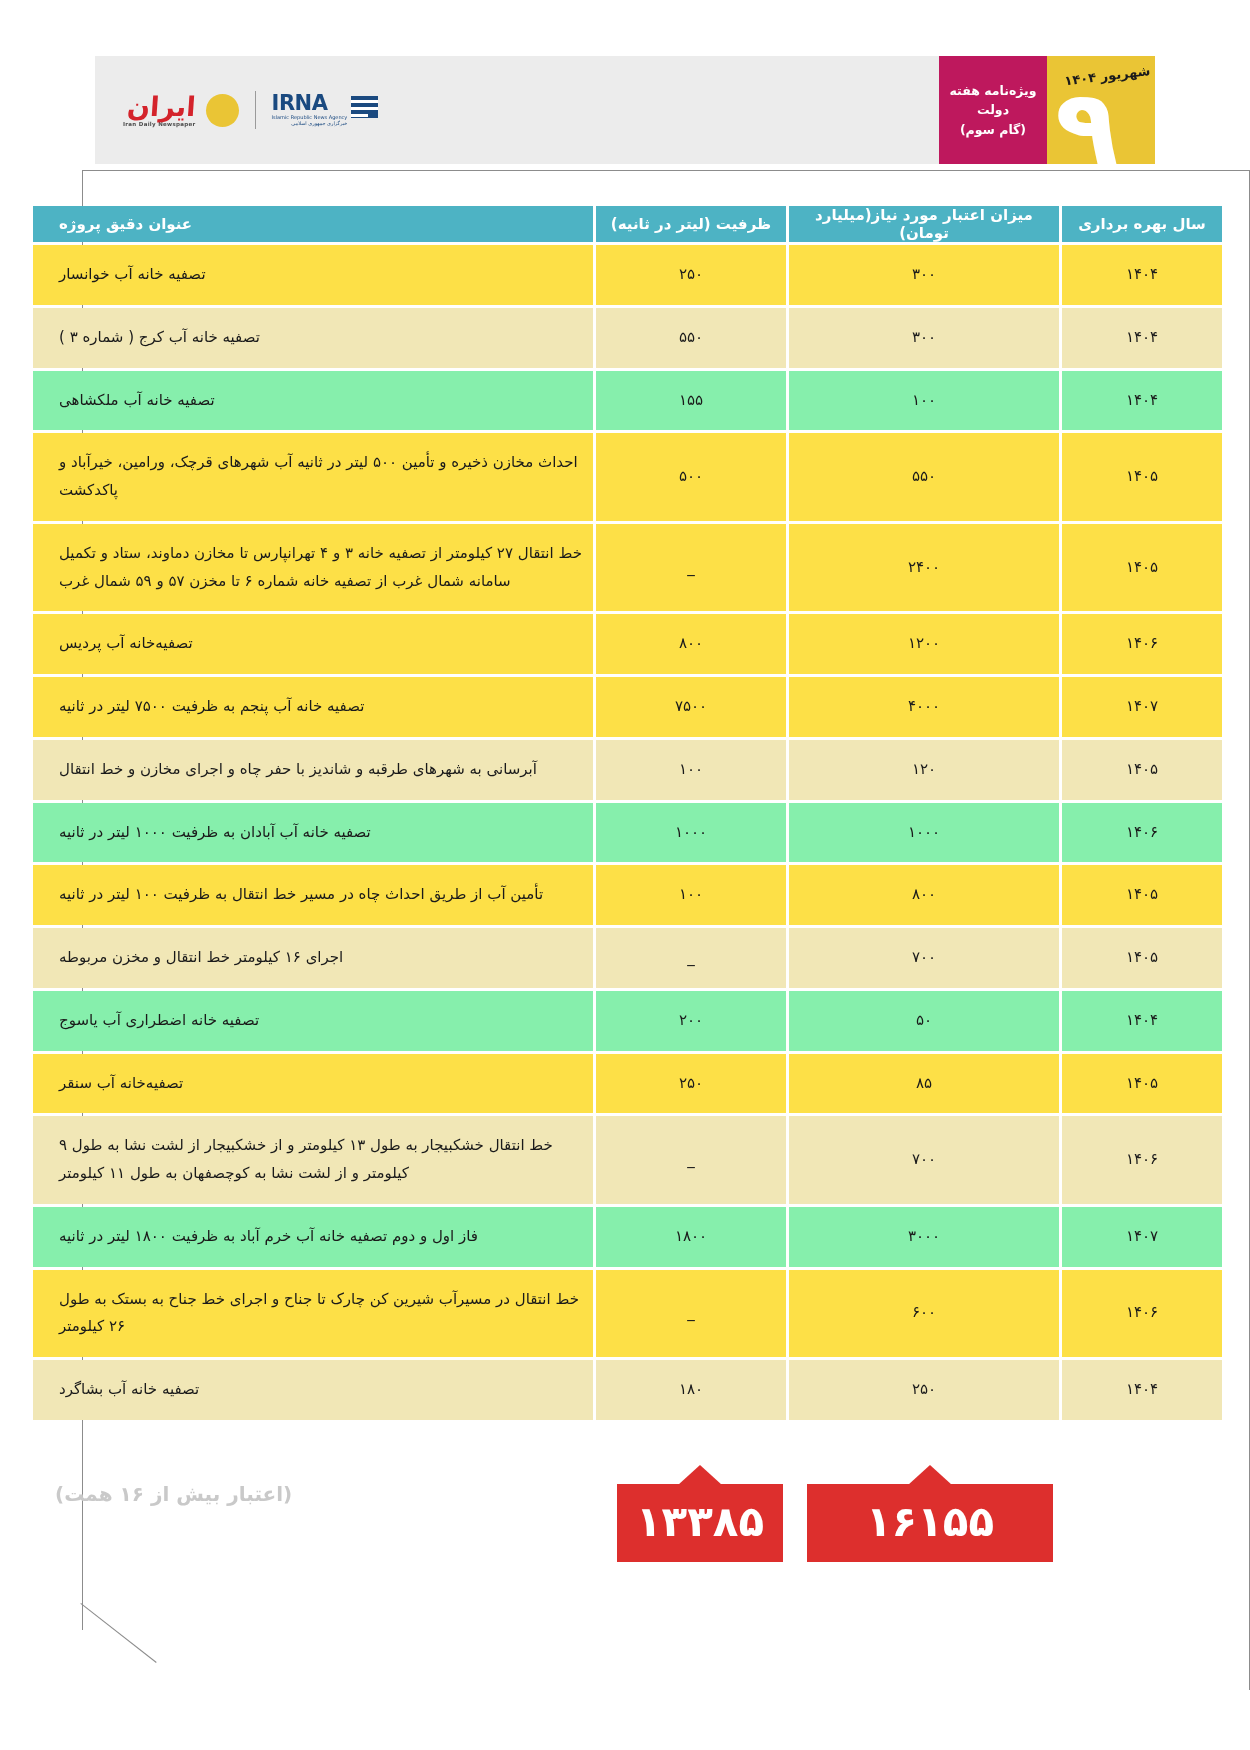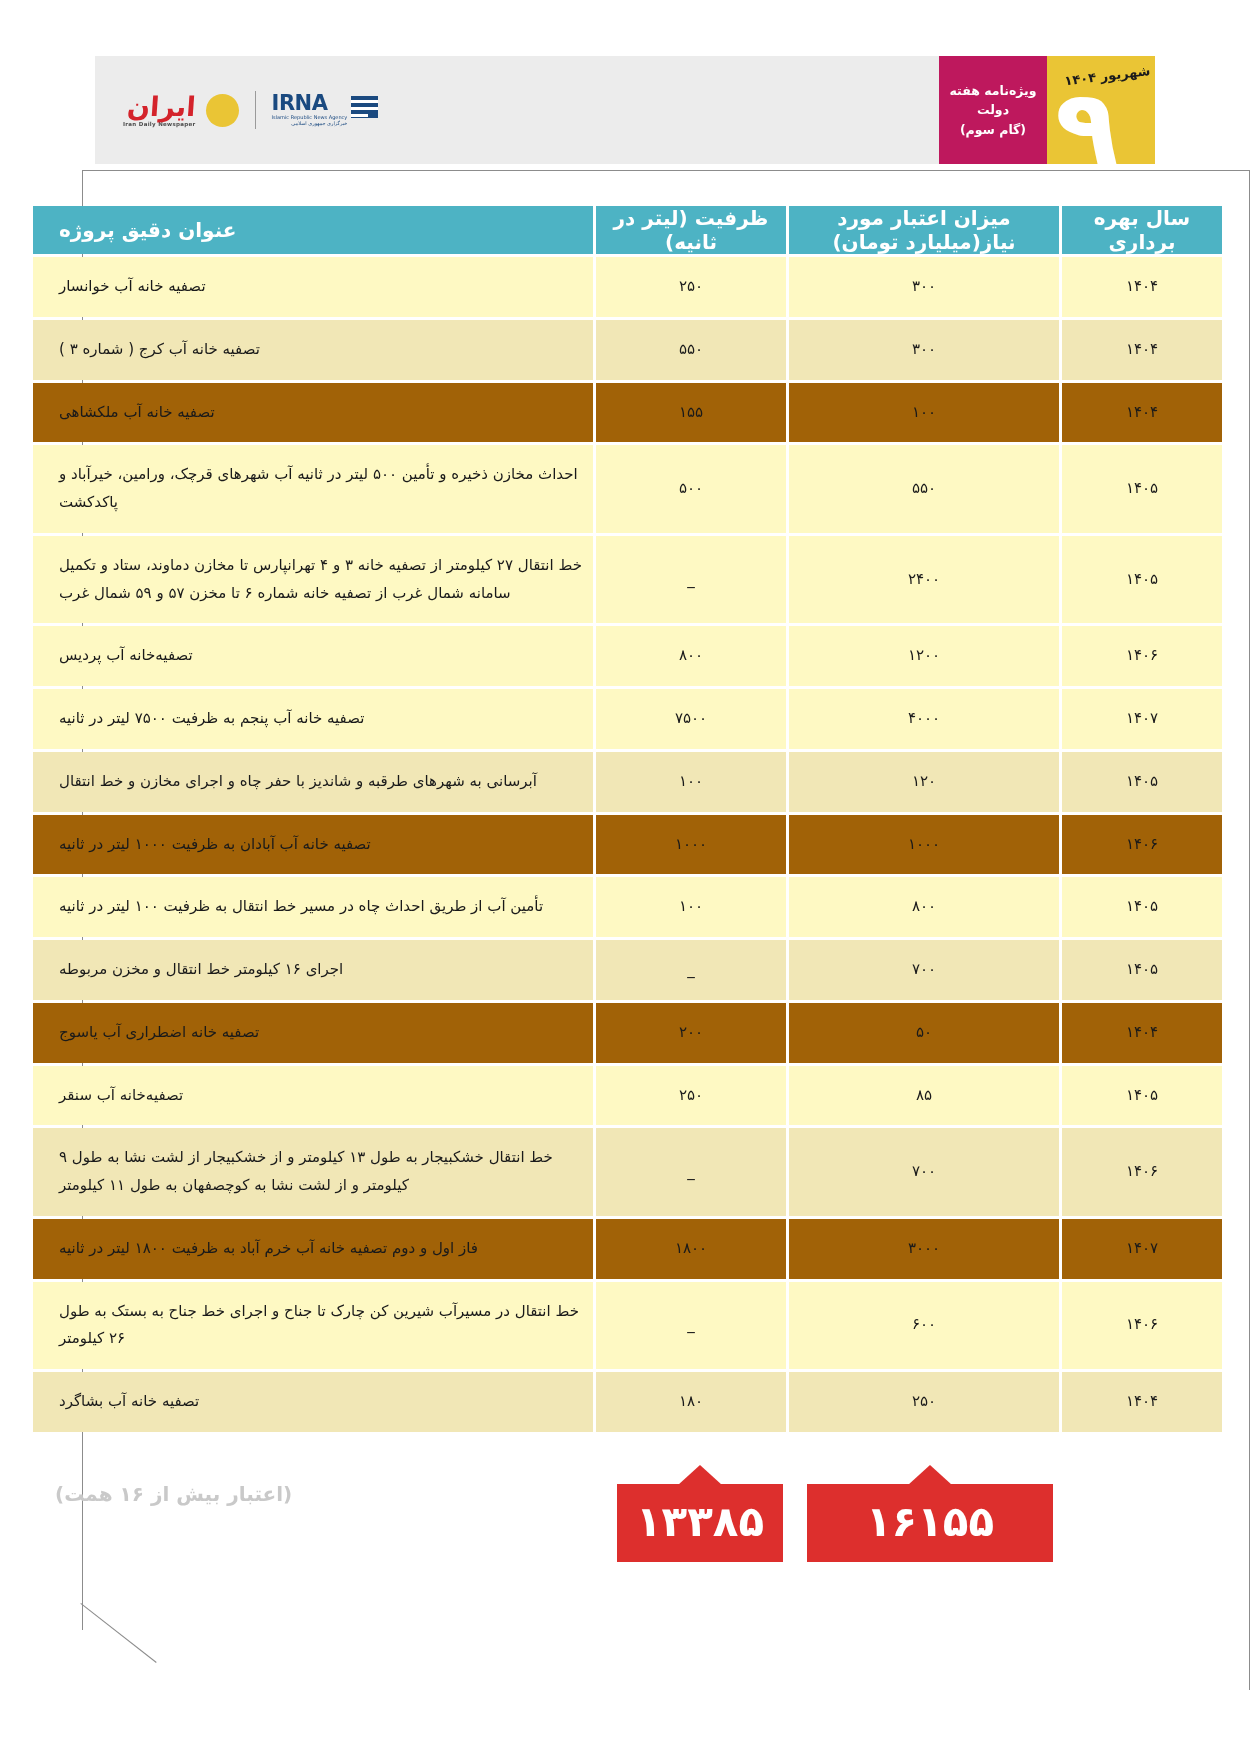--- a/index.html
+++ b/index.html
@@ -209,21 +209,21 @@
     table-layout: fixed;
   }
   table.projects col.c-title { width: 560px; }
   table.projects col.c-cap   { width: 190px; }
   table.projects col.c-cred  { width: 270px; }
   table.projects col.c-year  { width: 160px; }
 
   table.projects thead th {
     background: #4db3c4;
     color: #ffffff;
-    font-size: 20px;
+    font-size: 15px;
     font-weight: 700;
     height: 34px;
     vertical-align: middle;
     padding: 0 14px;
   }
   table.projects thead th.h-title { text-align: left; padding-left: 26px; }
 
   table.projects tbody td {
     font-size: 15px;
     color: #1a1a1a;
@@ -231,23 +231,23 @@
     vertical-align: middle;
     text-align: center;
     line-height: 1.85;
   }
   table.projects tbody td.t-title {
     text-align: left;
     padding-left: 26px;
     padding-right: 10px;
     white-space: normal;
   }
-  tr.tone-blue  td { background: #fef9c3; }
+  tr.tone-blue  td { background: #fde047; }
   tr.tone-cream td { background: #f1e7b6; }
-  tr.tone-green td { background: #a16207; }
+  tr.tone-green td { background: #86efac; }
 
   
   .totals-row {
     position: absolute;
     bottom: 128px;
     right: 24px;
     width: 1180px;
     direction: rtl;
     display: flex;
     align-items: flex-start;

